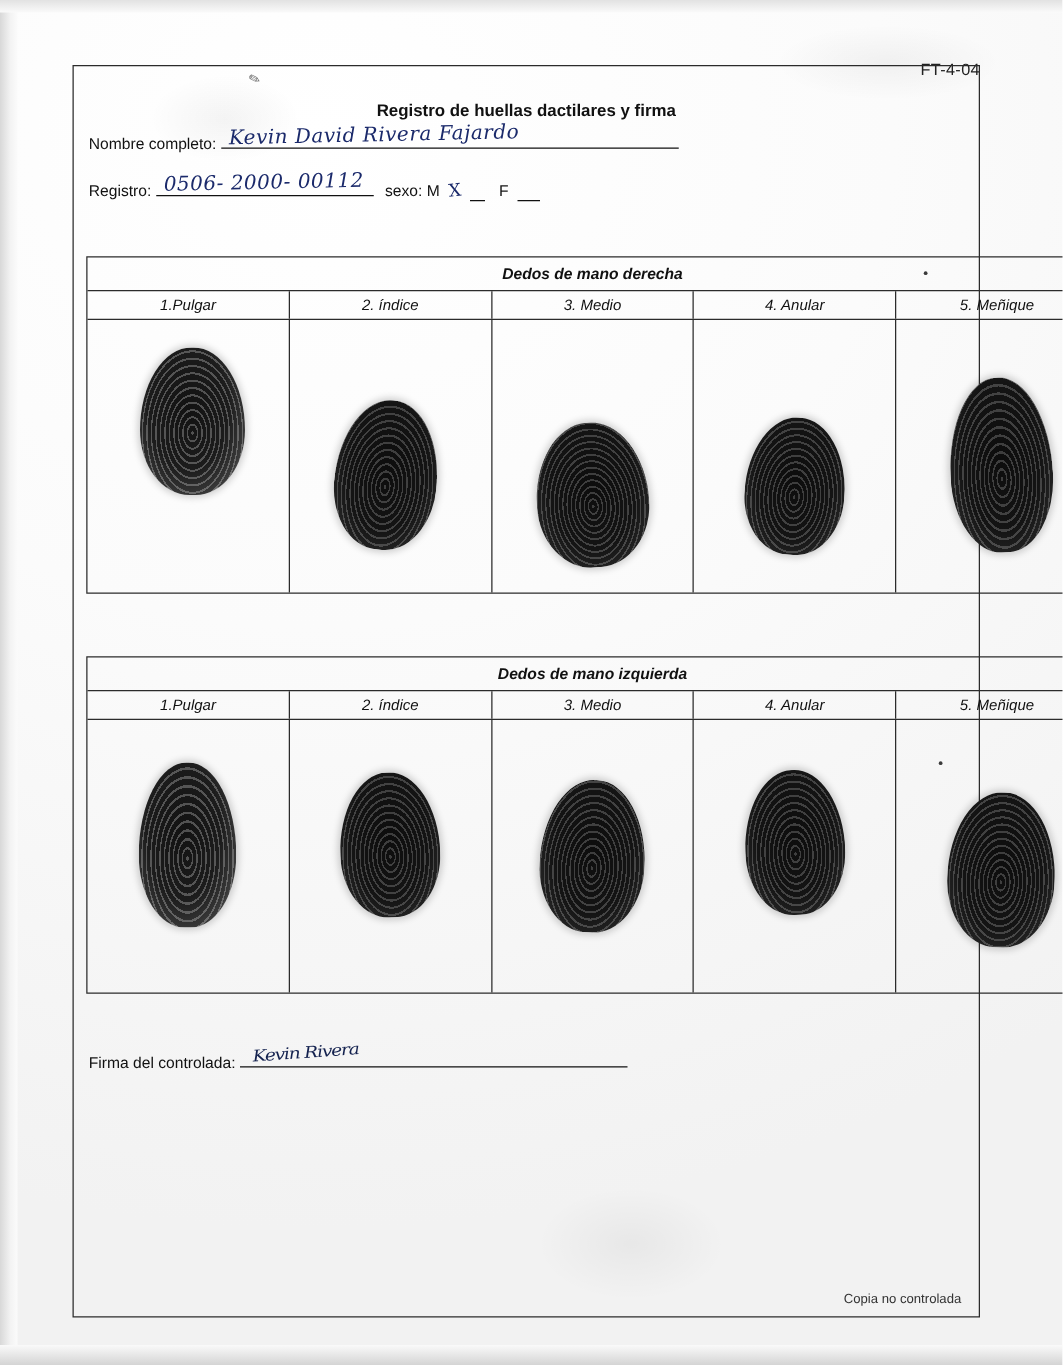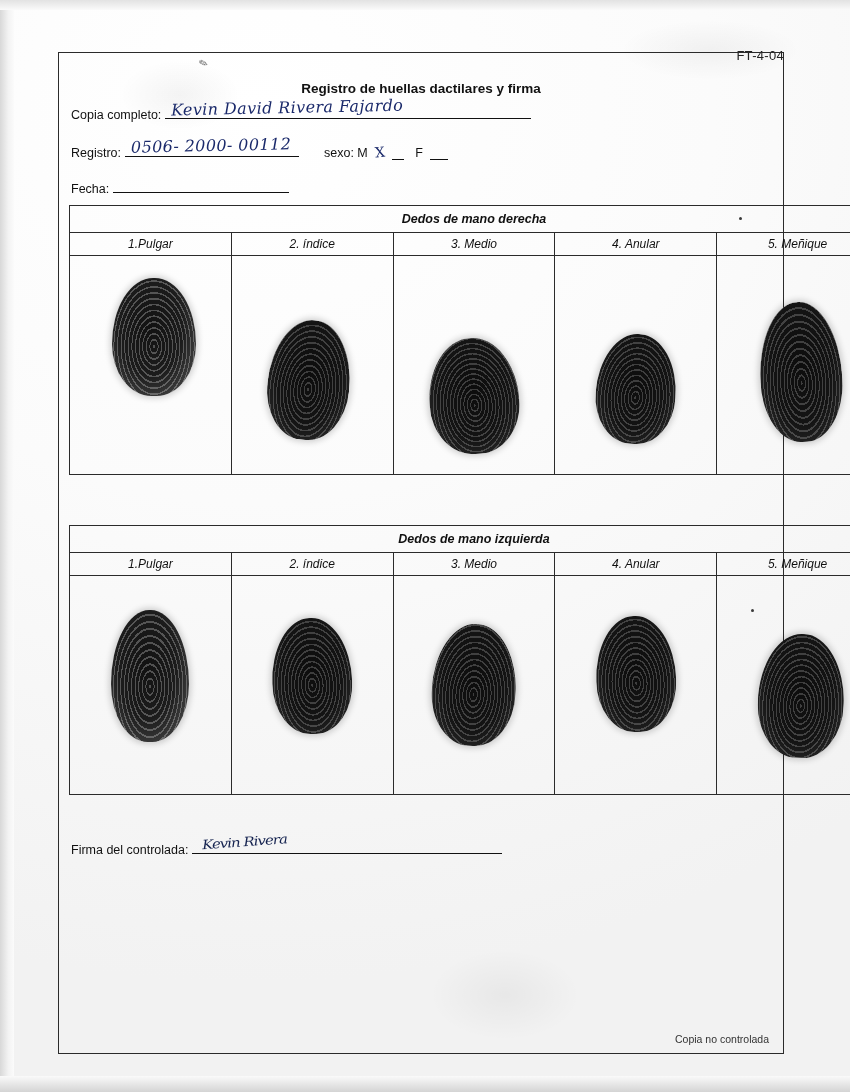--- a/index.html
+++ b/index.html
@@ -235,44 +235,38 @@
 
   <div class="form-code">FT-4-04</div>
 
   <div class="form-box">
 
     <div class="form-title">Registro de huellas dactilares y firma</div>
 
     <div class="stray-mark" style="left:140px; top:4px;">✎</div>
 
     <div class="field-row" style="top:44px;">
-      <span class="label">Copia completo:</span>
+      <span class="label">Nombre completo:</span>
       <span class="hand-underline" style="width:360px; padding-left:6px;">
         <span class="hand">Kevin David Rivera Fajardo</span>
       </span>
     </div>
 
     <div class="field-row" style="top:82px;">
       <span class="label">Registro:</span>
       <span class="hand-underline" style="width:168px; padding-left:6px;">
         <span class="hand">0506- 2000- 00112</span>
       </span>
-      <span class="label" style="margin-left:22px;">sexo: M</span>
+      <span class="label" style="margin-left:6px;">sexo: M</span>
       <span class="mark-x" style="margin-left:4px;">X</span>
       <span class="rule" style="width:12px; margin-left:3px;"></span>
       <span class="label" style="margin-left:8px;">F</span>
       <span class="rule" style="width:18px; margin-left:4px;"></span>
     </div>
 
-    <div class="field-row" style="top:118px;">
-      <span class="label">Fecha:</span>
-      <span class="hand-underline" style="width:170px; padding-left:6px;">
-        <span class="hand"></span>
-      </span>
-    </div>
 
     <div class="hand-table" style="top:152px;">
       <div class="hand-header">Dedos de mano derecha</div>
       <div class="finger-headers">
         <div>1.Pulgar</div>
         <div>2. índice</div>
         <div>3. Medio</div>
         <div>4. Anular</div>
         <div>5. Meñique</div>
       </div>

